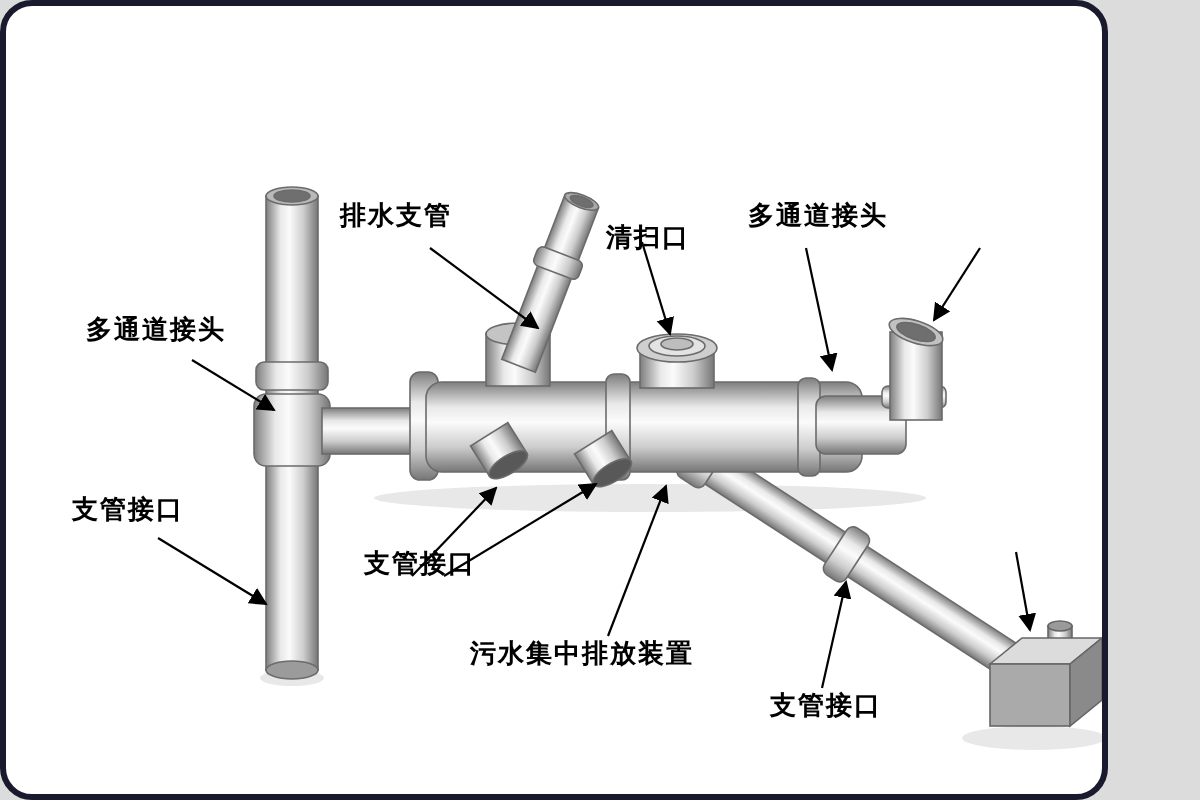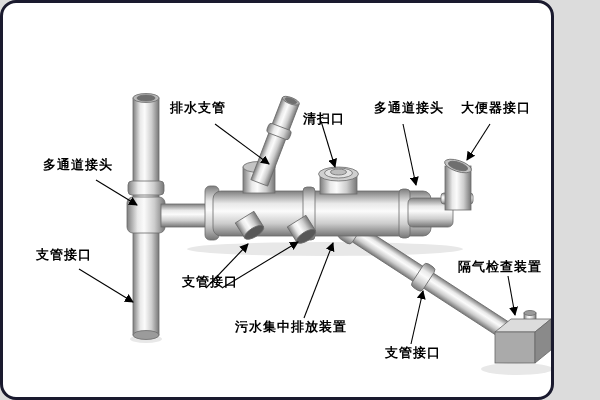--- a/index.html
+++ b/index.html
@@ -142,21 +142,19 @@
       <line x1="219" y1="285" x2="295" y2="239" marker-end="url(#arr)"></line>
       <line x1="301" y1="315" x2="330" y2="240" marker-end="url(#arr)"></line>
       <line x1="408" y1="341" x2="420" y2="288" marker-end="url(#arr)"></line>
       <line x1="505" y1="273" x2="512" y2="312" marker-end="url(#arr)"></line>
     </g>
   </svg>
 
   <div class="label" style="left:167px;top:98px">排水支管</div>
   <div class="label" style="left:300px;top:109px">清扫口</div>
   <div class="label" style="left:371px;top:98px">多通道接头</div>
-  <div class="label" style="left:458px;top:98px">大便器接口</div>
   <div class="label" style="left:40px;top:155px">多通道接头</div>
   <div class="label" style="left:33px;top:245px">支管接口</div>
   <div class="label" style="left:179px;top:272px">支管接口</div>
   <div class="label" style="left:232px;top:317px">污水集中排放装置</div>
   <div class="label" style="left:382px;top:343px">支管接口</div>
-  <div class="label" style="left:455px;top:257px">隔气检查装置</div>
 
 </div>
 
 </body></html>

